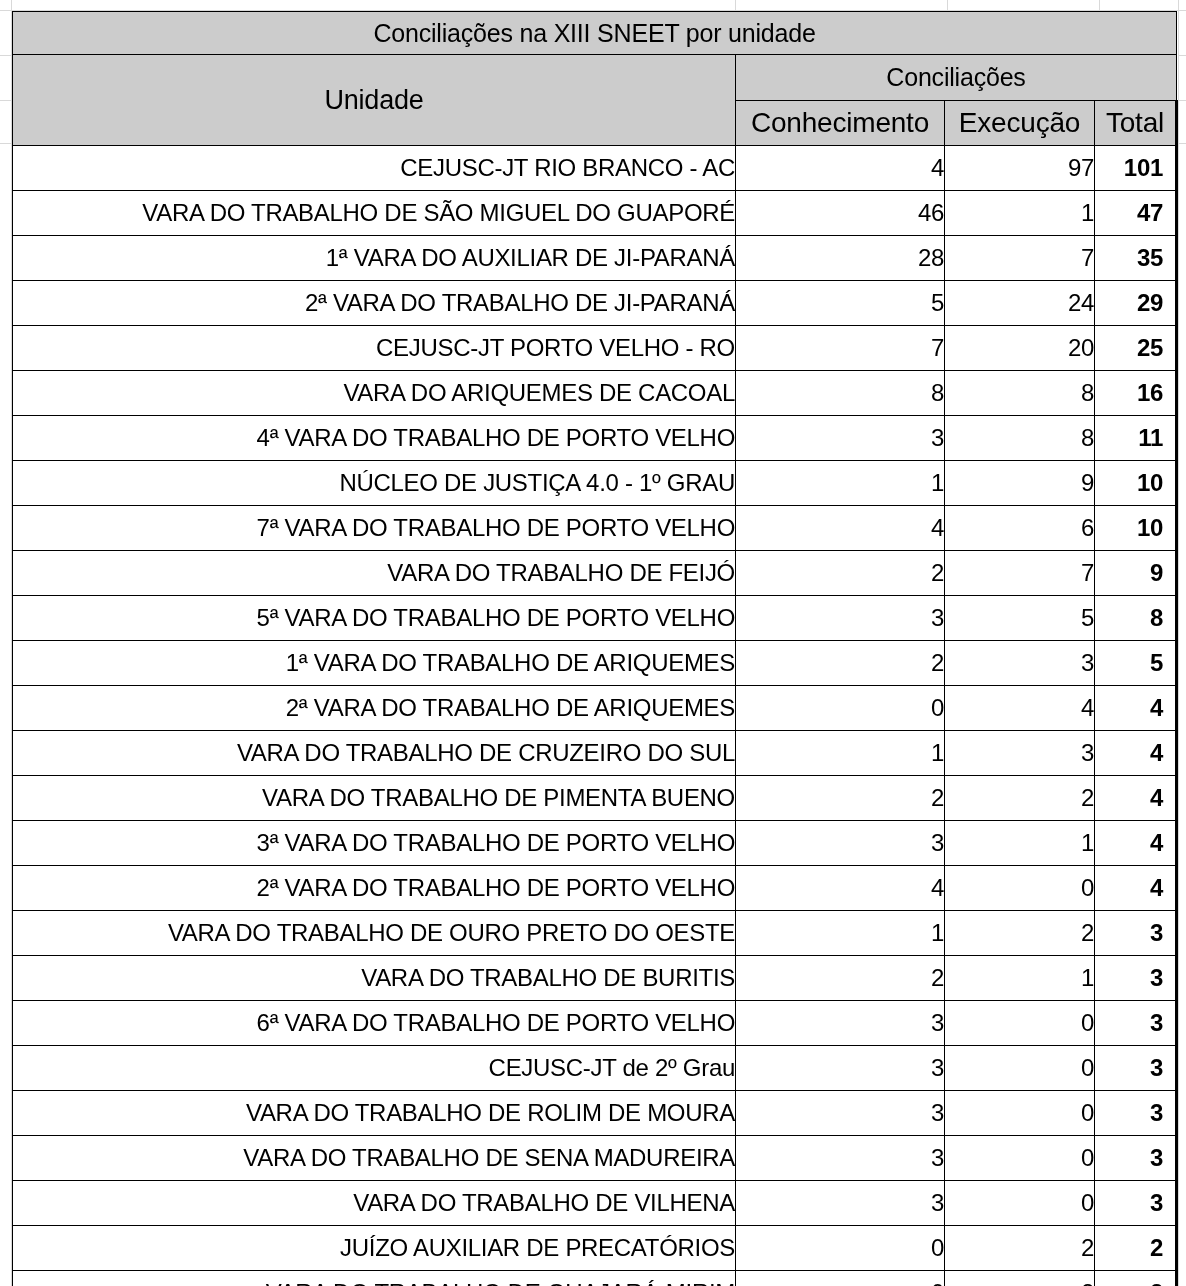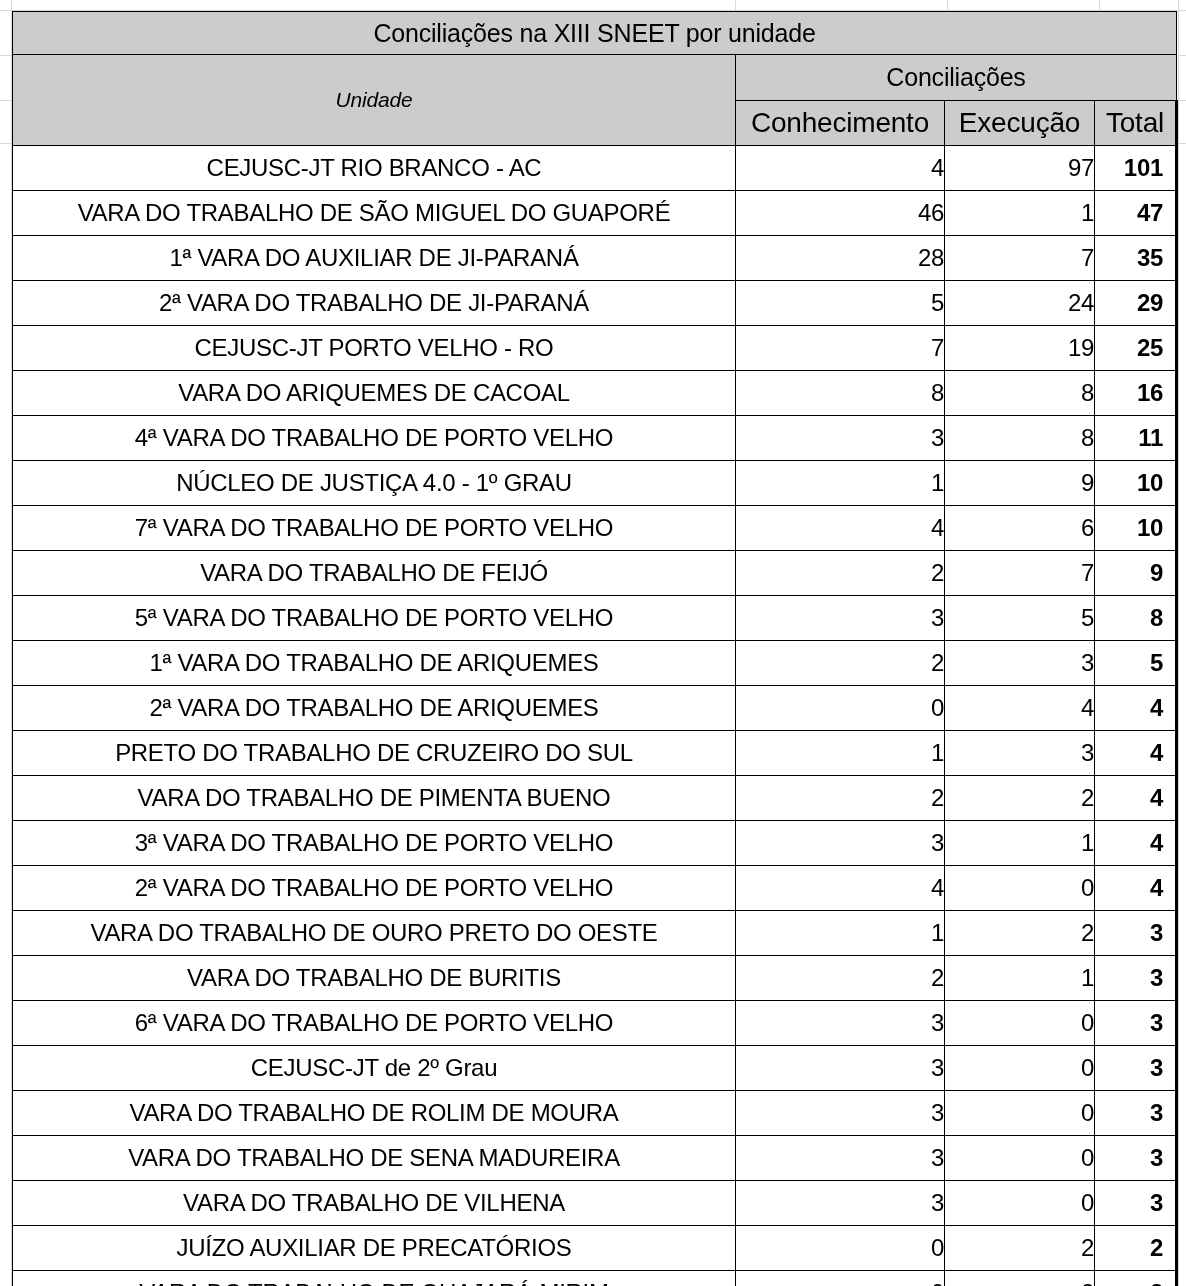--- a/index.html
+++ b/index.html
@@ -79,45 +79,44 @@
     height: 42px;
     font-size: 25px;
     border-top-width: 3px;
     border-left-width: 3px;
     border-right-width: 3px;
     border-bottom-width: 2px;
     text-align: center;
   }
   .hdr-unidade {
     height: 89px;
-    font-size: 21px;
+    font-size: 27px;
     border-left-width: 3px;
     border-bottom-width: 2px;
-    font-style: italic;
   }
   .hdr-conciliacoes {
     height: 45px;
     font-size: 25px;
     border-right-width: 3px;
   }
   .hdr-sub {
     height: 44px;
     font-size: 28px;
     border-bottom-width: 2px;
   }
   .hdr-sub.last { border-right-width: 3px; margin-top: 44px; }
 
   
   tbody td {
     height: 44px;
     font-size: 24px;
     letter-spacing: -0.3px;
   }
   td.unidade {
-    text-align: center;
+    text-align: right;
     padding-left: 9px;
     border-left-width: 3px;
     white-space: nowrap;
     overflow: hidden;
     margin-top: 39px;
   }
   td.num {
     text-align: right;
     padding-right: 11px;
   }
@@ -188,21 +187,21 @@
         </tr>
         <tr>
           <td class="unidade">2ª VARA DO TRABALHO DE JI-PARANÁ</td>
           <td class="num">5</td>
           <td class="num">24</td>
           <td class="num total">29</td>
         </tr>
         <tr>
           <td class="unidade">CEJUSC-JT PORTO VELHO - RO</td>
           <td class="num">7</td>
-          <td class="num">19</td>
+          <td class="num">20</td>
           <td class="num total">25</td>
         </tr>
         <tr>
           <td class="unidade">VARA DO ARIQUEMES DE CACOAL</td>
           <td class="num">8</td>
           <td class="num">8</td>
           <td class="num total">16</td>
         </tr>
         <tr>
           <td class="unidade">4ª VARA DO TRABALHO DE PORTO VELHO</td>
@@ -240,21 +239,21 @@
           <td class="num">3</td>
           <td class="num total">5</td>
         </tr>
         <tr>
           <td class="unidade">2ª VARA DO TRABALHO DE ARIQUEMES</td>
           <td class="num">0</td>
           <td class="num">4</td>
           <td class="num total">4</td>
         </tr>
         <tr>
-          <td class="unidade">PRETO DO TRABALHO DE CRUZEIRO DO SUL</td>
+          <td class="unidade">VARA DO TRABALHO DE CRUZEIRO DO SUL</td>
           <td class="num">1</td>
           <td class="num">3</td>
           <td class="num total">4</td>
         </tr>
         <tr>
           <td class="unidade">VARA DO TRABALHO DE PIMENTA BUENO</td>
           <td class="num">2</td>
           <td class="num">2</td>
           <td class="num total">4</td>
         </tr>

